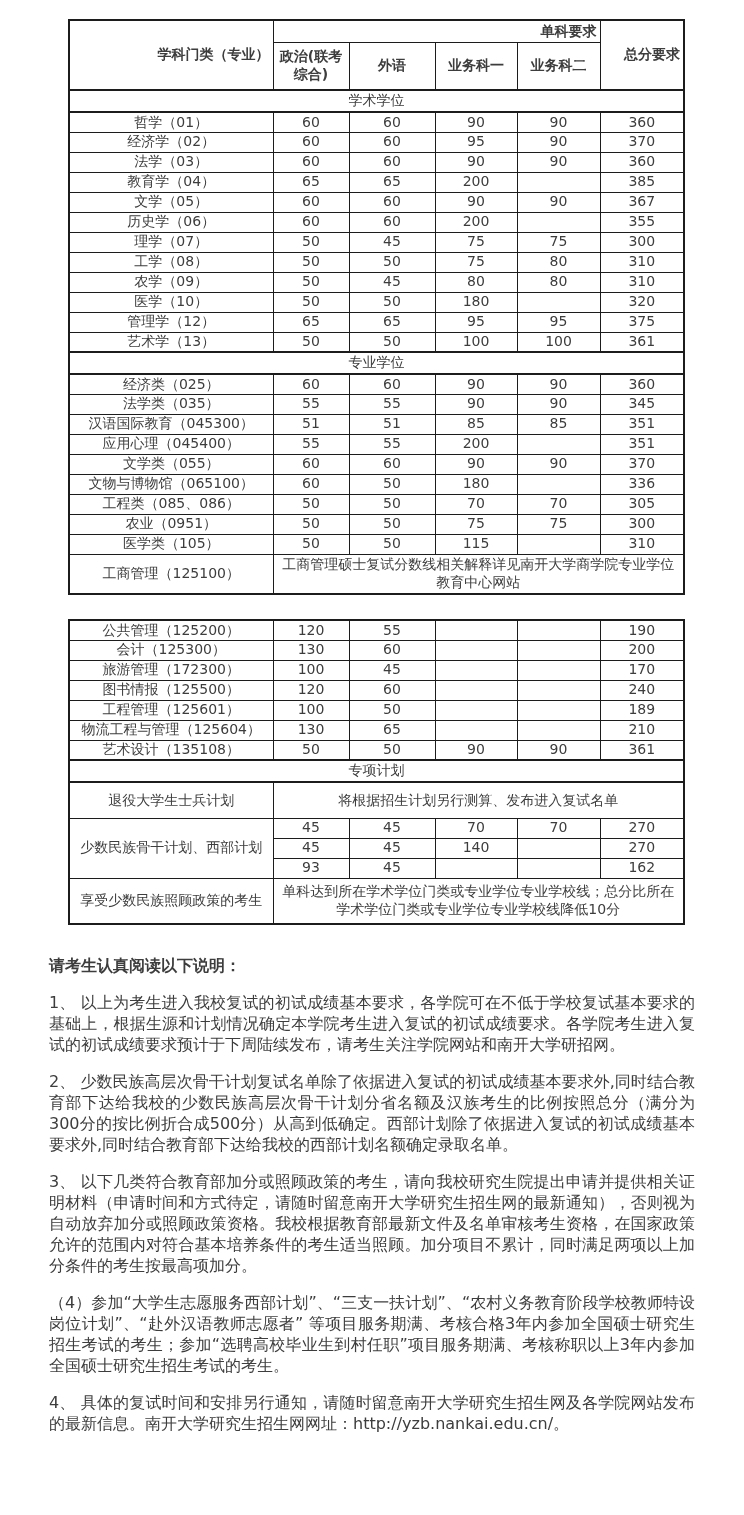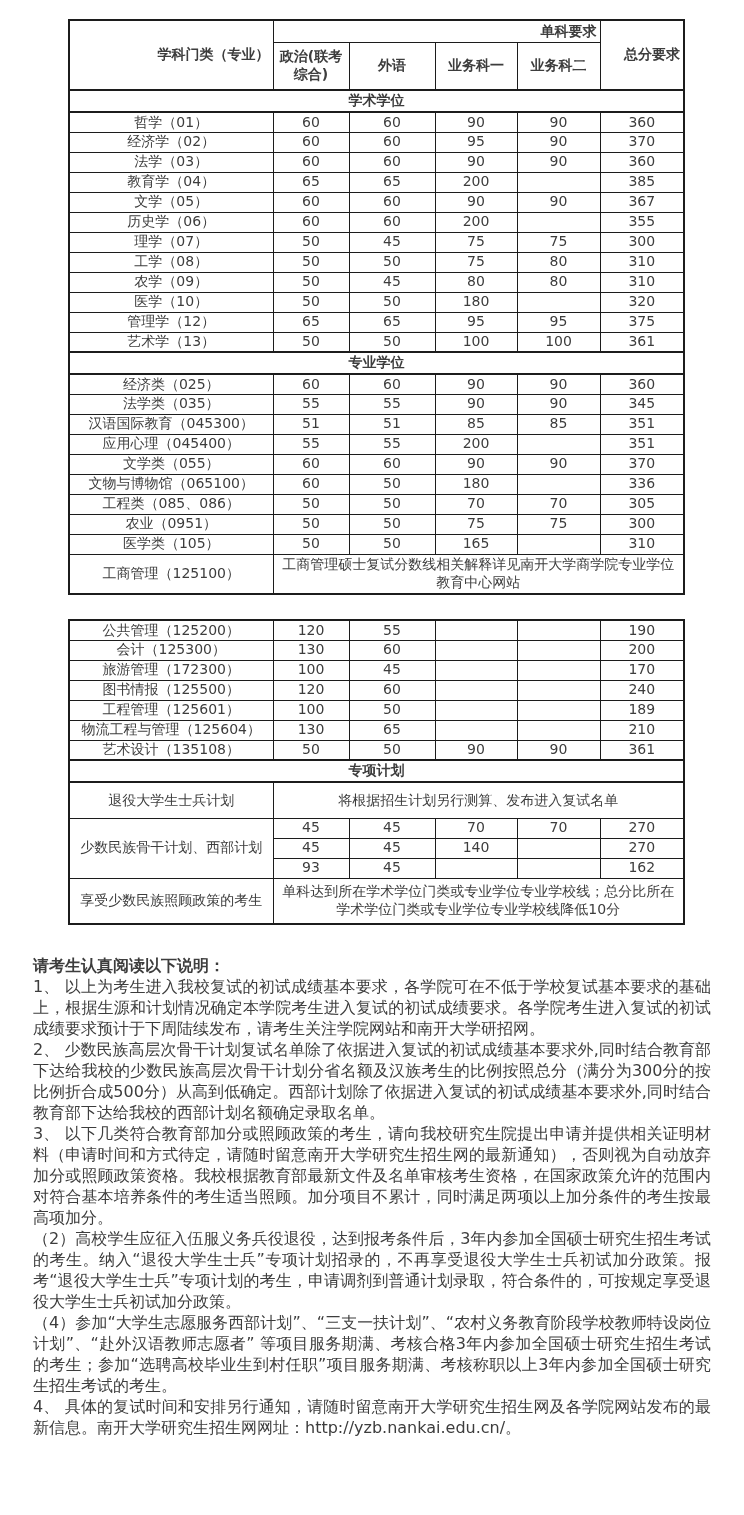--- a/index.html
+++ b/index.html
@@ -25,39 +25,39 @@
     font-size: 14px;
     line-height: 1.25;
     padding: 0 3px;
     height: 20px;
     overflow: hidden;
   }
   table.score thead th { font-weight: bold; }
   tr.hdr-top th { height: 22px; border-bottom: 1px solid #1c1c1c; text-align: right; }
   tr.hdr-sub th { height: 48px; border-bottom: 2px solid #1c1c1c; }
   tr.band td {
-    font-weight: bold;
+    font-weight: normal;
     height: 22px;
     border-top: 2px solid #1c1c1c;
     border-bottom: 2px solid #1c1c1c;
   }
   tr.note-row td { height: 40px; }
   tr.veteran-row td { height: 36px; }
   tr.care-row td { height: 46px; }
   #t1 { margin-top: 19px; }
   #t2 { margin-top: 24px; }
   .notes {
     width: 678px;
     margin: 30px 33px 0 33px;
     font-size: 16px;
     line-height: 21px;
     text-align: justify;
   }
   .notes-title { font-weight: bold; margin: 0 0 1px 0; }
-  .notes p { margin: 0; }
+  .notes p { margin: 16px; }
 </style>
 </head>
 <body>
 
 <div class="doc">
 
   <table class="score" id="t1">
     <colgroup>
       <col style="width:204px">
         <col style="width:76px">
@@ -243,21 +243,21 @@
           <td>50</td>
           <td>50</td>
           <td>75</td>
           <td>75</td>
           <td>300</td>
         </tr>
         <tr>
           <td>医学类（105）</td>
           <td>50</td>
           <td>50</td>
-          <td>165</td>
+          <td>115</td>
           <td></td>
           <td>310</td>
         </tr>
         <tr class="note-row">
           <td>工商管理（125100）</td>
           <td colspan="5">工商管理硕士复试分数线相关解释详见南开大学商学院专业学位教育中心网站</td>
         </tr>
       </tbody>
   </table>
 
@@ -362,19 +362,18 @@
         </tr>
       </tbody>
   </table>
 
   <div class="notes">
     <p class="notes-title">请考生认真阅读以下说明：</p>
     <div id="notes-paras">
         <p>1、 以上为考生进入我校复试的初试成绩基本要求，各学院可在不低于学校复试基本要求的基础上，根据生源和计划情况确定本学院考生进入复试的初试成绩要求。各学院考生进入复试的初试成绩要求预计于下周陆续发布，请考生关注学院网站和南开大学研招网。</p>
         <p>2、 少数民族高层次骨干计划复试名单除了依据进入复试的初试成绩基本要求外,同时结合教育部下达给我校的少数民族高层次骨干计划分省名额及汉族考生的比例按照总分（满分为300分的按比例折合成500分）从高到低确定。西部计划除了依据进入复试的初试成绩基本要求外,同时结合教育部下达给我校的西部计划名额确定录取名单。</p>
         <p>3、 以下几类符合教育部加分或照顾政策的考生，请向我校研究生院提出申请并提供相关证明材料（申请时间和方式待定，请随时留意南开大学研究生招生网的最新通知），否则视为自动放弃加分或照顾政策资格。我校根据教育部最新文件及名单审核考生资格，在国家政策允许的范围内对符合基本培养条件的考生适当照顾。加分项目不累计，同时满足两项以上加分条件的考生按最高项加分。</p>
-        <p>（2）高校学生应征入伍服义务兵役退役，达到报考条件后，3年内参加全国硕士研究生招生考试的考生。纳入“退役大学生士兵”专项计划招录的，不再享受退役大学生士兵初试加分政策。报考“退役大学生士兵”专项计划的考生，申请调剂到普通计划录取，符合条件的，可按规定享受退役大学生士兵初试加分政策。</p>
         <p>（4）参加“大学生志愿服务西部计划”、“三支一扶计划”、“农村义务教育阶段学校教师特设岗位计划”、“赴外汉语教师志愿者” 等项目服务期满、考核合格3年内参加全国硕士研究生招生考试的考生；参加“选聘高校毕业生到村任职”项目服务期满、考核称职以上3年内参加全国硕士研究生招生考试的考生。</p>
         <p>4、 具体的复试时间和安排另行通知，请随时留意南开大学研究生招生网及各学院网站发布的最新信息。南开大学研究生招生网网址：http://yzb.nankai.edu.cn/。</p>
       </div>
   </div>
 
 </div>
 
 </body></html>

